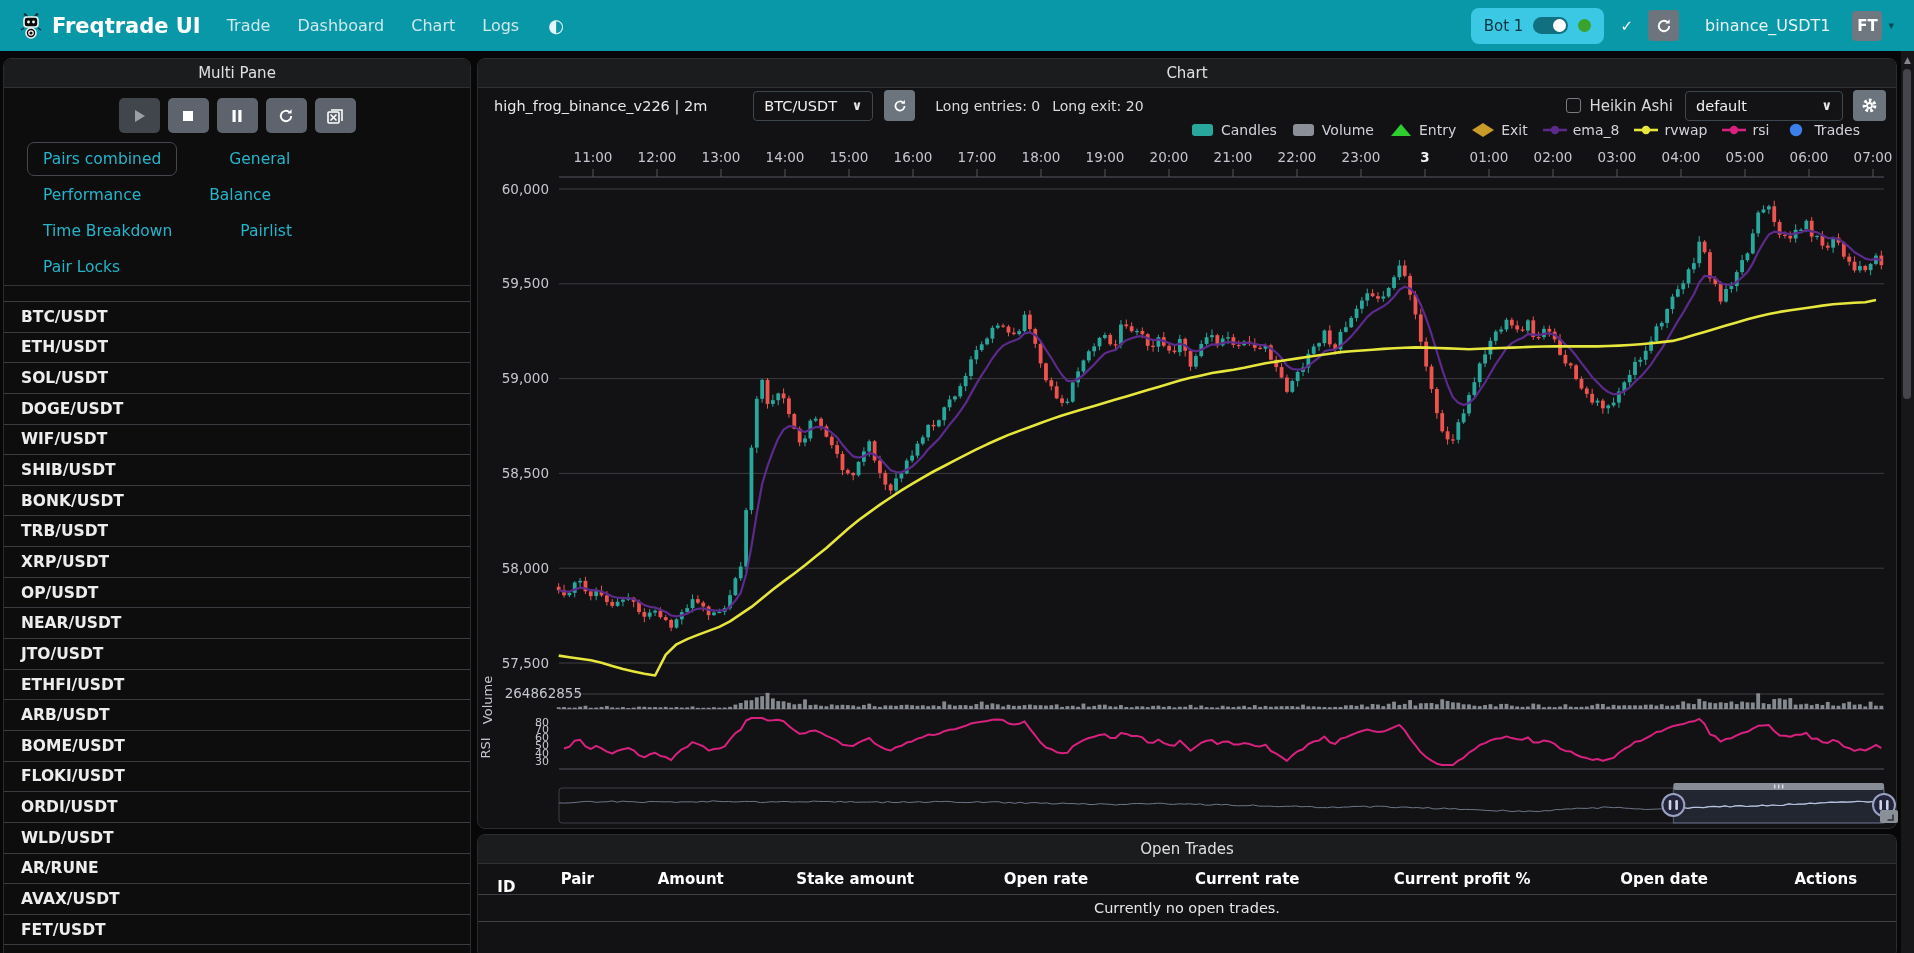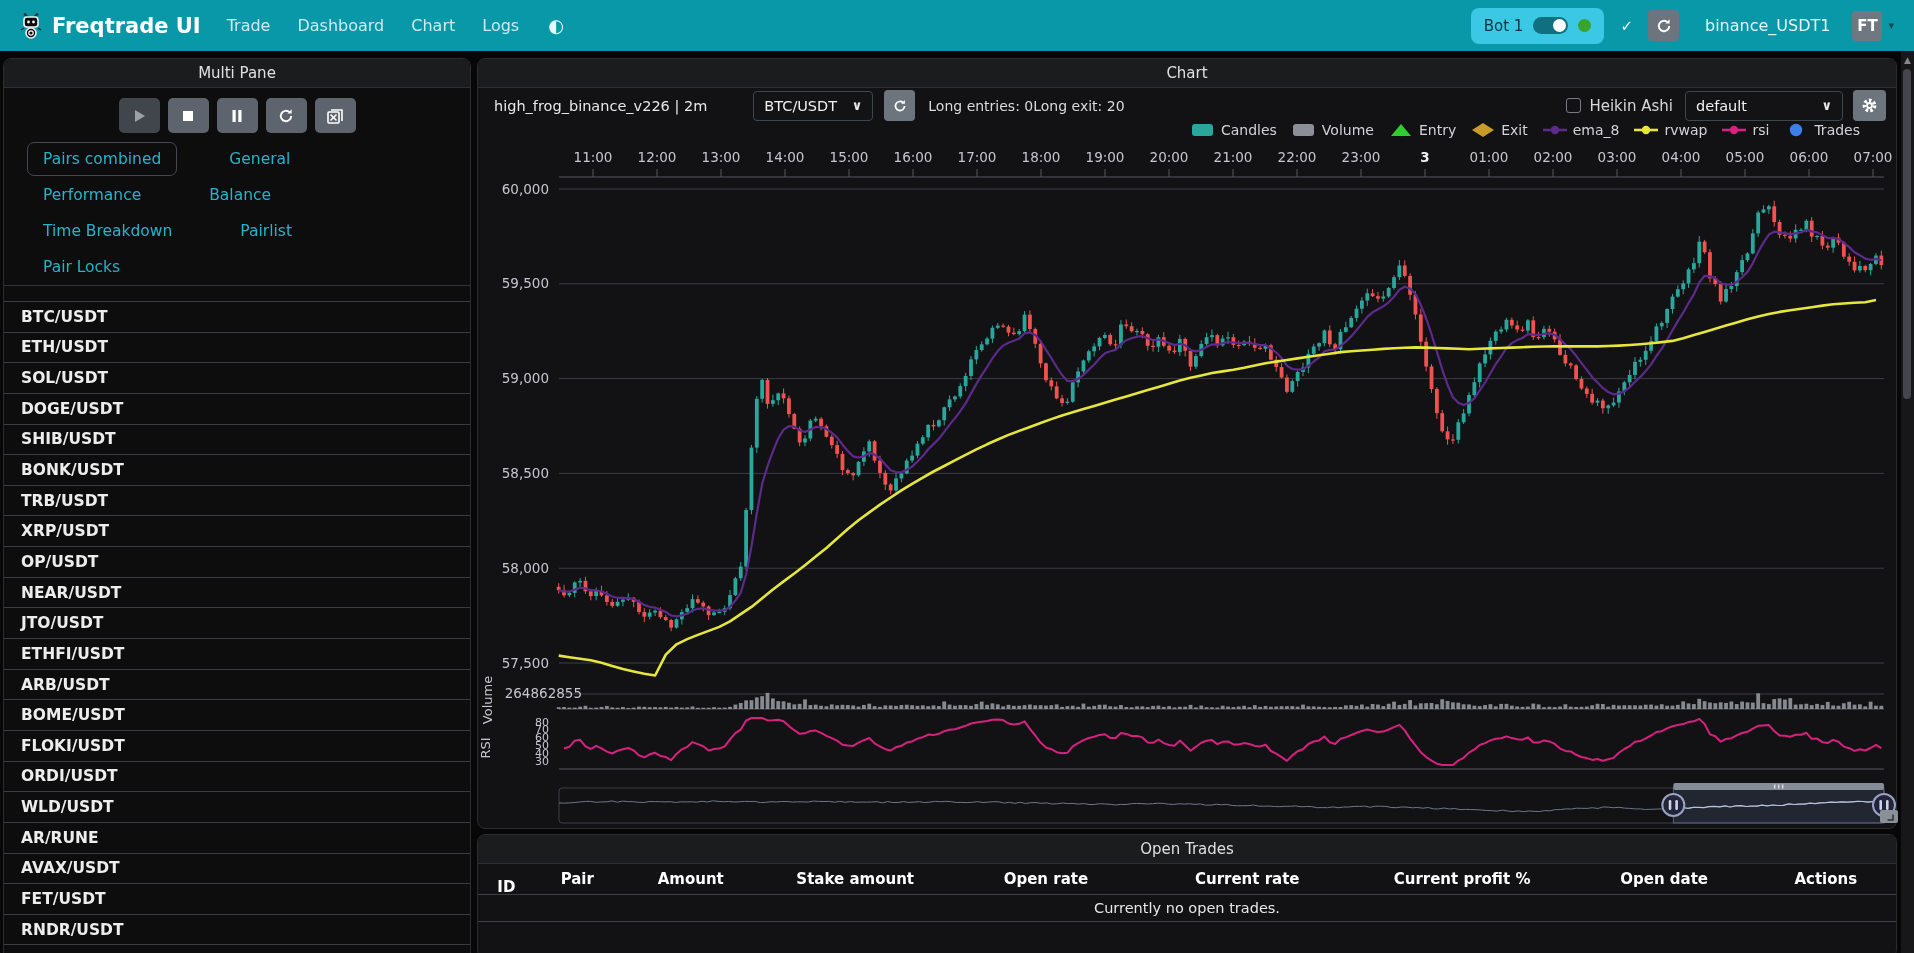--- a/index.html
+++ b/index.html
@@ -51,21 +51,21 @@
   
   #chart-panel { left:477px; top:58px; width:1420px; height:771px; }
   #chart-svg { position:absolute; top:0; left:0; }
   .chart-toolbar { position:absolute; top:29px; left:0; right:0; height:35px; display:flex;
                    align-items:center; padding:0 10px 0 16px; z-index:3; }
   .strategy-label { font-size:14.5px; color:#e8e8e8; }
   .select { background:#131315; border:1px solid #3e464e; border-radius:4px; height:30px;
             display:flex; align-items:center; gap:10px; padding:0 10px; font-size:14.5px; color:#f0f0f0;
             cursor:pointer; }
   .select .chev { font-size:13px; font-weight:bold; color:#e8e8e8; }
-  .entries-line { font-size:14px; color:#dadada; margin-left:13px; display:flex; }
+  .entries-line { font-size:14px; color:#dadada; margin-left:20px; display:flex; gap:12px; }
   .toolbar-spacer { flex:1; }
   .checkbox { width:15px; height:15px; border:1px solid #7a7a82; border-radius:3px; background:transparent;
               margin-right:8px; cursor:pointer; }
   .heikin-label { font-size:15px; color:#d8d8d8; margin-right:12px; }
   .legend { position:absolute; top:63px; right:36px; display:flex; gap:15px; align-items:center; z-index:3; }
   .legend-item { display:flex; align-items:center; gap:6px; cursor:pointer; }
   .legend-item span { font-size:14px; color:#d2d2da; }
 
   
   #trades-panel { left:477px; top:834px; width:1420px; height:124px; overflow:hidden; }
@@ -165,20 +165,21 @@
       <div class="tab">Balance</div>
       <div class="tab">Time Breakdown</div>
       <div class="tab">Pairlist</div>
       <div class="tab">Pair Locks</div>
     </div>
   <ul class="pair-list" id="pair-list">
       <li>BTC/USDT</li>
       <li>ETH/USDT</li>
       <li>SOL/USDT</li>
       <li>DOGE/USDT</li>
+      <li>WIF/USDT</li>
       <li>SHIB/USDT</li>
       <li>BONK/USDT</li>
       <li>TRB/USDT</li>
       <li>XRP/USDT</li>
       <li>OP/USDT</li>
       <li>NEAR/USDT</li>
       <li>JTO/USDT</li>
       <li>ETHFI/USDT</li>
       <li>ARB/USDT</li>
       <li>BOME/USDT</li>

